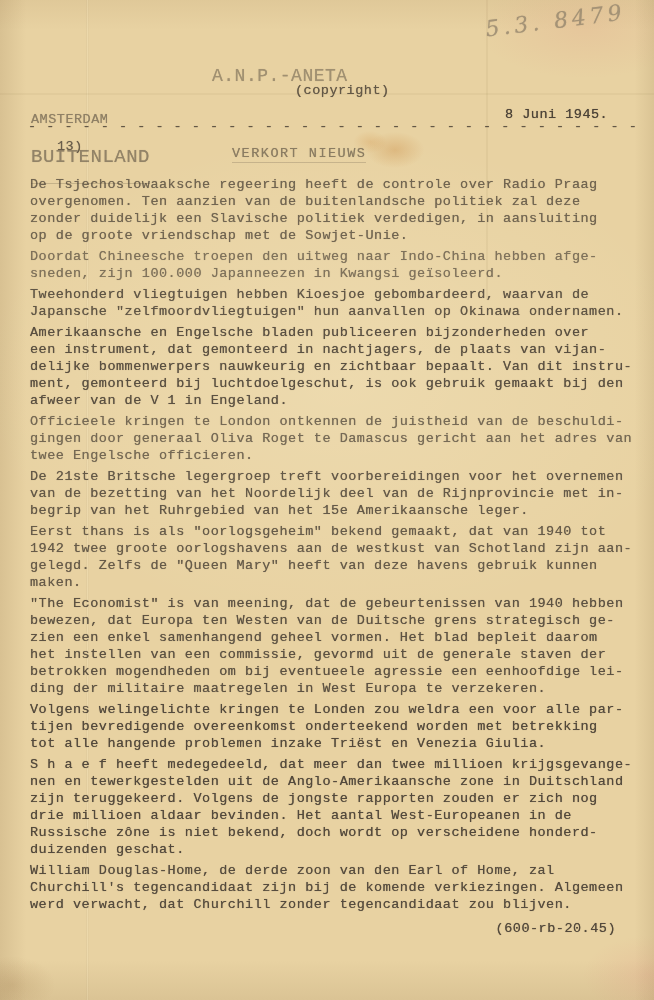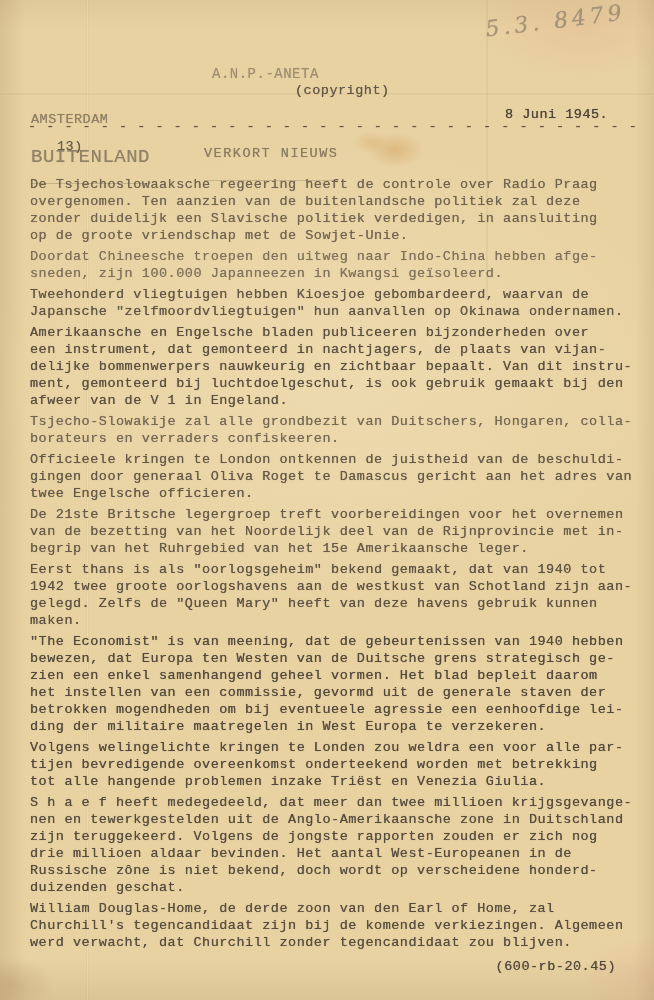--- a/index.html
+++ b/index.html
@@ -26,31 +26,31 @@
   .crease-v2{left:486px;top:0;width:2px;height:300px;background:rgba(125,98,58,.07);}
   .crease-h1{left:0;top:93px;width:654px;height:2px;background:rgba(125,98,58,.06);}
 
   .ink{text-shadow:0 0 .7px rgba(62,53,43,.85);letter-spacing:.5px;}
   .pencil-note{
     position:absolute;top:8px;right:28px;
     font-family:"DejaVu Serif",serif;font-style:italic;
     font-size:22px;color:#9a8a70;letter-spacing:4px;
     transform:rotate(-7deg);opacity:.85;text-shadow:0 0 1px rgba(150,135,110,.6);
   }
-  .agency{position:absolute;left:212px;top:66px;font-size:14px;opacity:.42;}
+  .agency{position:absolute;left:212px;top:66px;font-size:18px;opacity:.42;}
   .copyright{position:absolute;left:295px;top:83px;font-size:13.5px;opacity:.78;text-align:right;}
   .city{position:absolute;left:31px;top:106px;font-size:13.5px;opacity:.52;margin-top:6px;}
   .date{position:absolute;left:505px;top:107px;font-size:13.5px;opacity:.92;}
   .divider{position:absolute;left:28px;top:119px;width:608px;font-size:13.5px;
     white-space:pre;overflow:hidden;opacity:.8;letter-spacing:1px;}
   .issue{position:absolute;left:57px;top:130px;font-size:13.5px;opacity:.75;margin-top:9px;}
   .section{position:absolute;left:31px;top:146px;font-size:19px;opacity:.5;
     border-bottom:1px solid rgba(80,68,54,.45);padding-bottom:15px;font-family:Liberation Mono, monospace;}
-  .headline{position:absolute;left:204px;top:146px;font-size:13.5px;opacity:.55;
-    letter-spacing:1.5px;border-bottom:1px solid rgba(80,68,54,.40);padding-bottom:19px;}
+  .headline{position:absolute;left:232px;top:146px;font-size:13.5px;opacity:.55;
+    letter-spacing:1.5px;border-bottom:1px solid rgba(80,68,54,.40);padding-bottom:1px;}
 
   .body-text{position:absolute;left:30px;top:176px;width:606px;}
   .para{margin:0 0 4px 0;font-size:13.5px;line-height:17px;white-space:pre-line;}
   .para:nth-of-type(1){opacity:.70}
   .para:nth-of-type(2){opacity:.62}
   .para:nth-of-type(3){opacity:.80}
   .para:nth-of-type(4){opacity:.84}
   .para:nth-of-type(5){opacity:.68}
   .para:nth-of-type(6){opacity:.78}
   .para:nth-of-type(7){opacity:.76}
@@ -90,22 +90,20 @@
 op de groote vriendschap met de Sowjet-Unie.</p>
     <p class="para ink">Doordat Chineesche troepen den uitweg naar Indo-China hebben afge-
 sneden, zijn 100.000 Japanneezen in Kwangsi geïsoleerd.</p>
     <p class="para ink">Tweehonderd vliegtuigen hebben Kioesjoe gebombardeerd, waarvan de
 Japansche "zelfmoordvliegtuigen" hun aanvallen op Okinawa ondernamen.</p>
     <p class="para ink">Amerikaansche en Engelsche bladen publiceeren bijzonderheden over
 een instrument, dat gemonteerd in nachtjagers, de plaats van vijan-
 delijke bommenwerpers nauwkeurig en zichtbaar bepaalt. Van dit instru-
 ment, gemonteerd bij luchtdoelgeschut, is ook gebruik gemaakt bij den
 afweer van de V 1 in Engeland.</p>
-    <p class="para ink">Tsjecho-Slowakije zal alle grondbezit van Duitschers, Hongaren, colla-
-borateurs en verraders confiskeeren.</p>
     <p class="para ink">Officieele kringen te London ontkennen de juistheid van de beschuldi-
 gingen door generaal Oliva Roget te Damascus gericht aan het adres van
 twee Engelsche officieren.</p>
     <p class="para ink">De 21ste Britsche legergroep treft voorbereidingen voor het overnemen
 van de bezetting van het Noordelijk deel van de Rijnprovincie met in-
 begrip van het Ruhrgebied van het 15e Amerikaansche leger.</p>
     <p class="para ink">Eerst thans is als "oorlogsgeheim" bekend gemaakt, dat van 1940 tot
 1942 twee groote oorlogshavens aan de westkust van Schotland zijn aan-
 gelegd. Zelfs de "Queen Mary" heeft van deze havens gebruik kunnen
 maken.</p>

